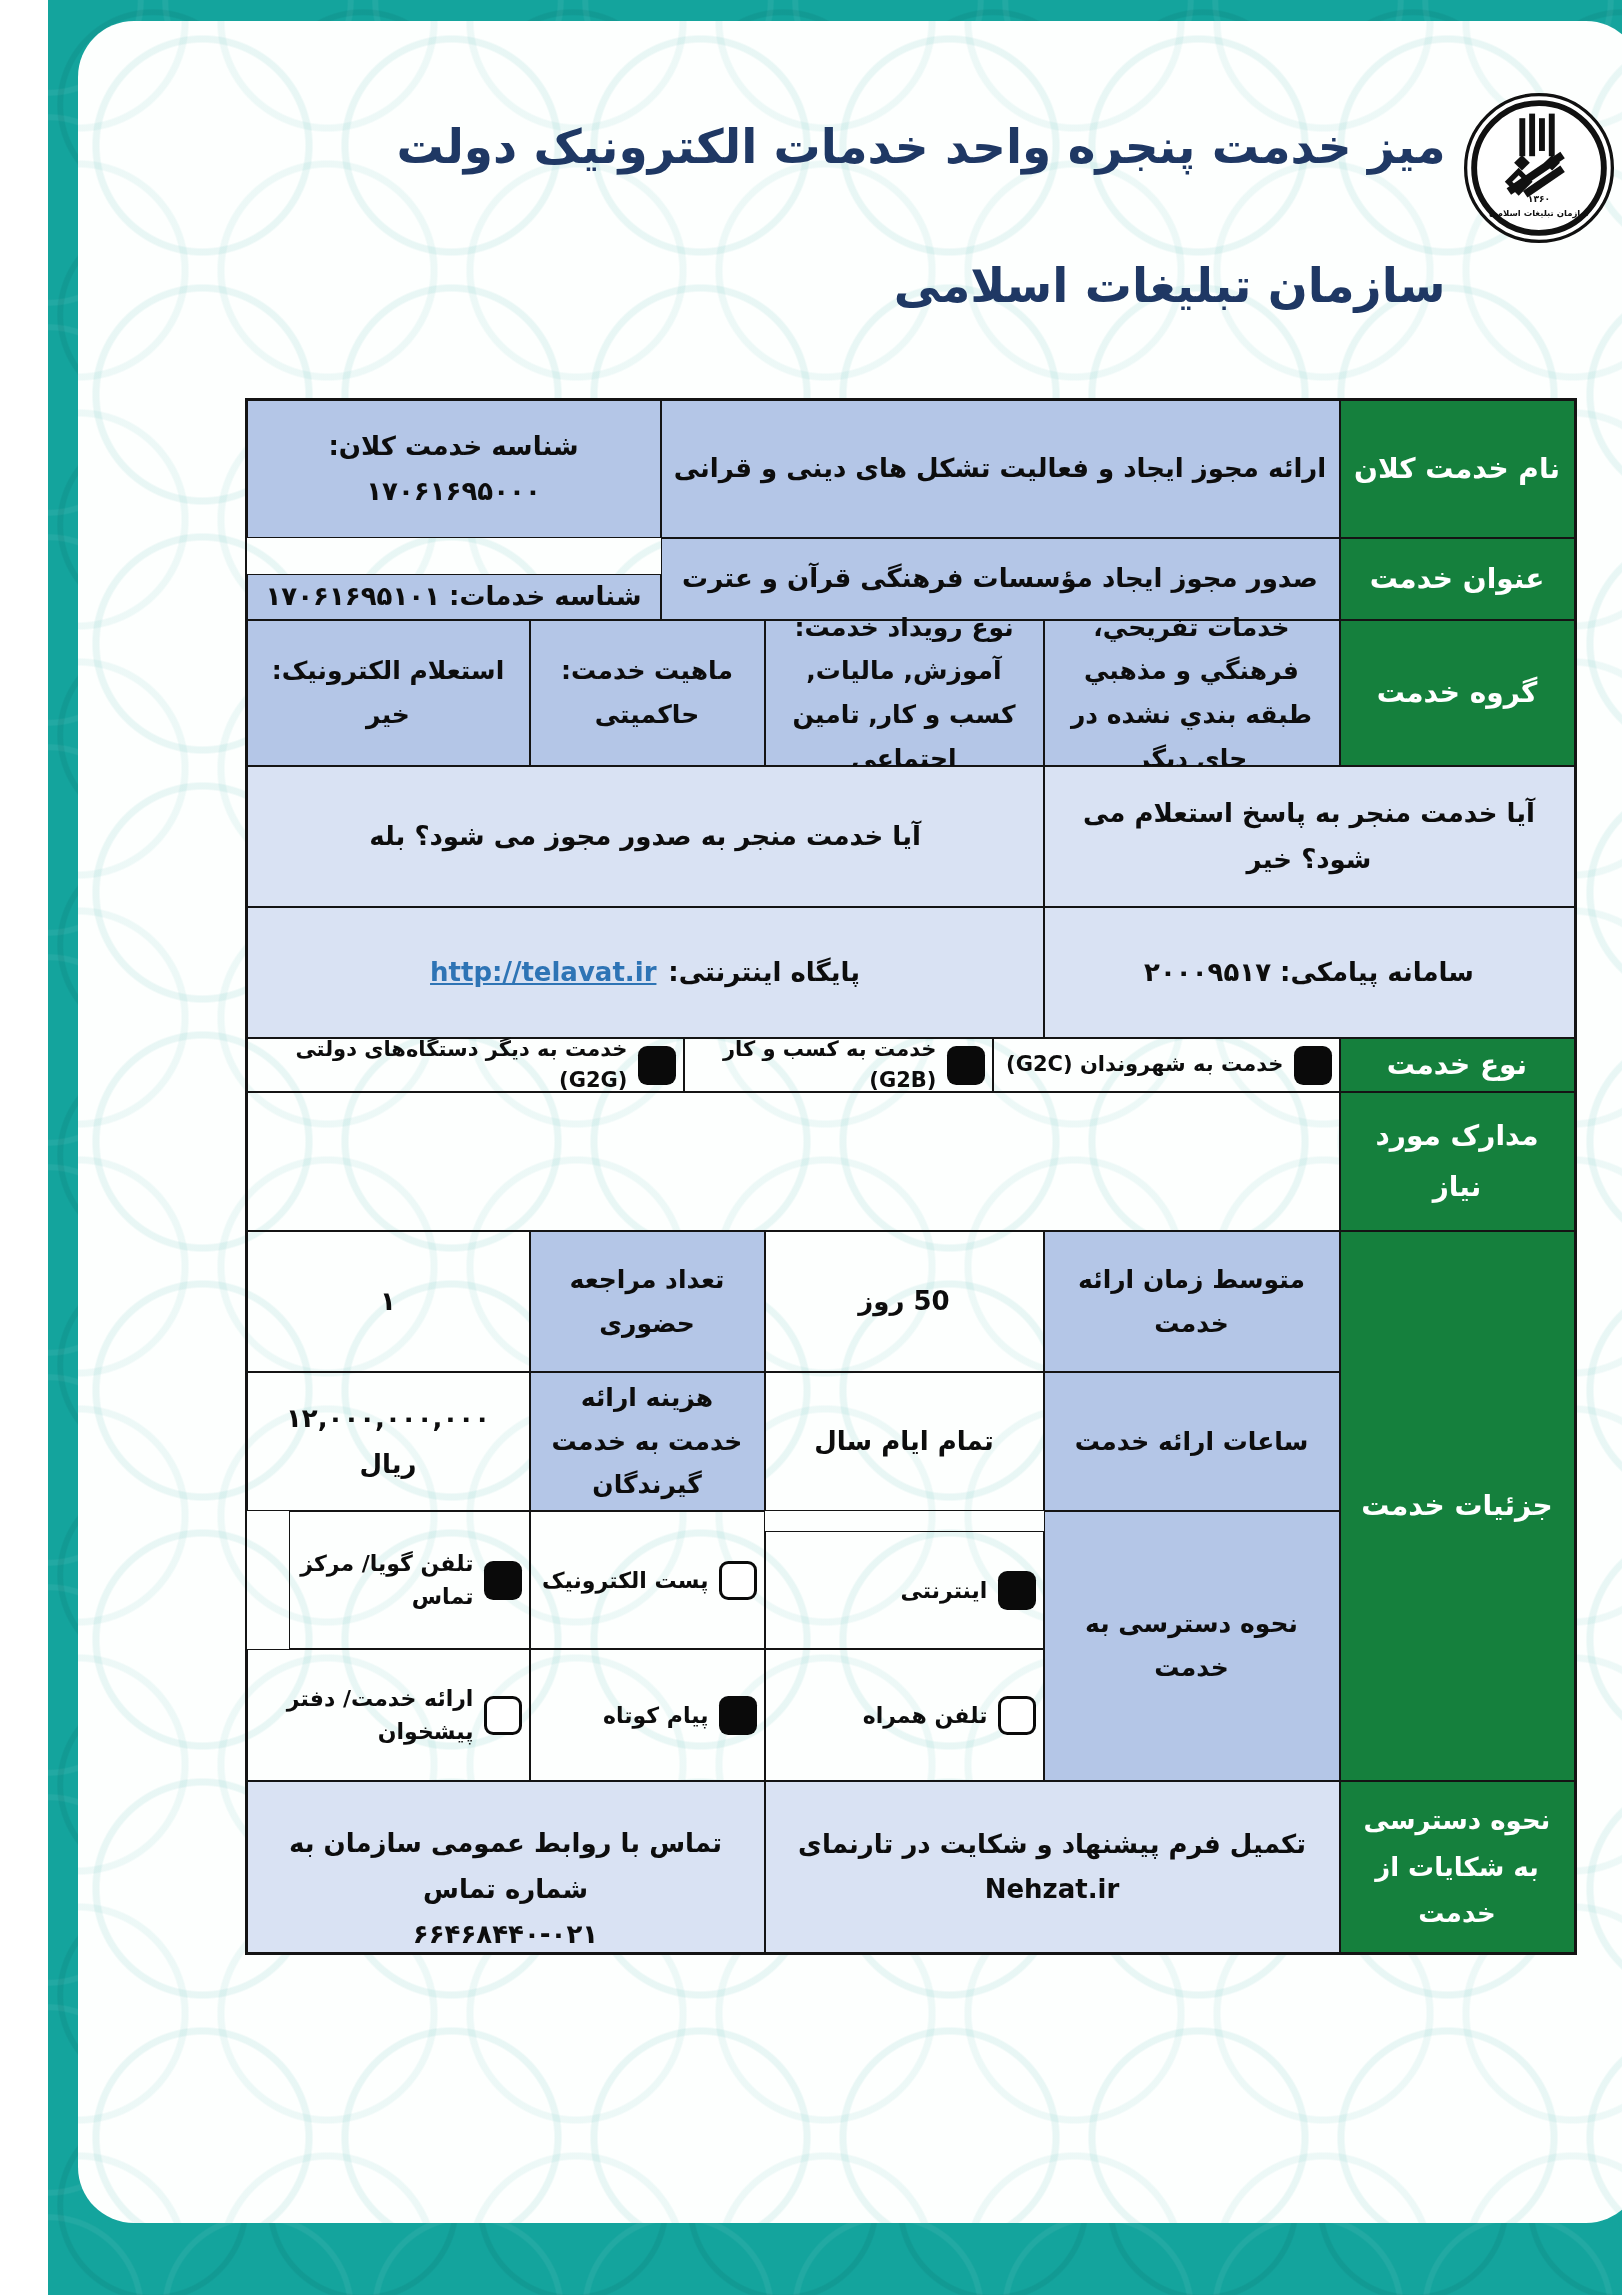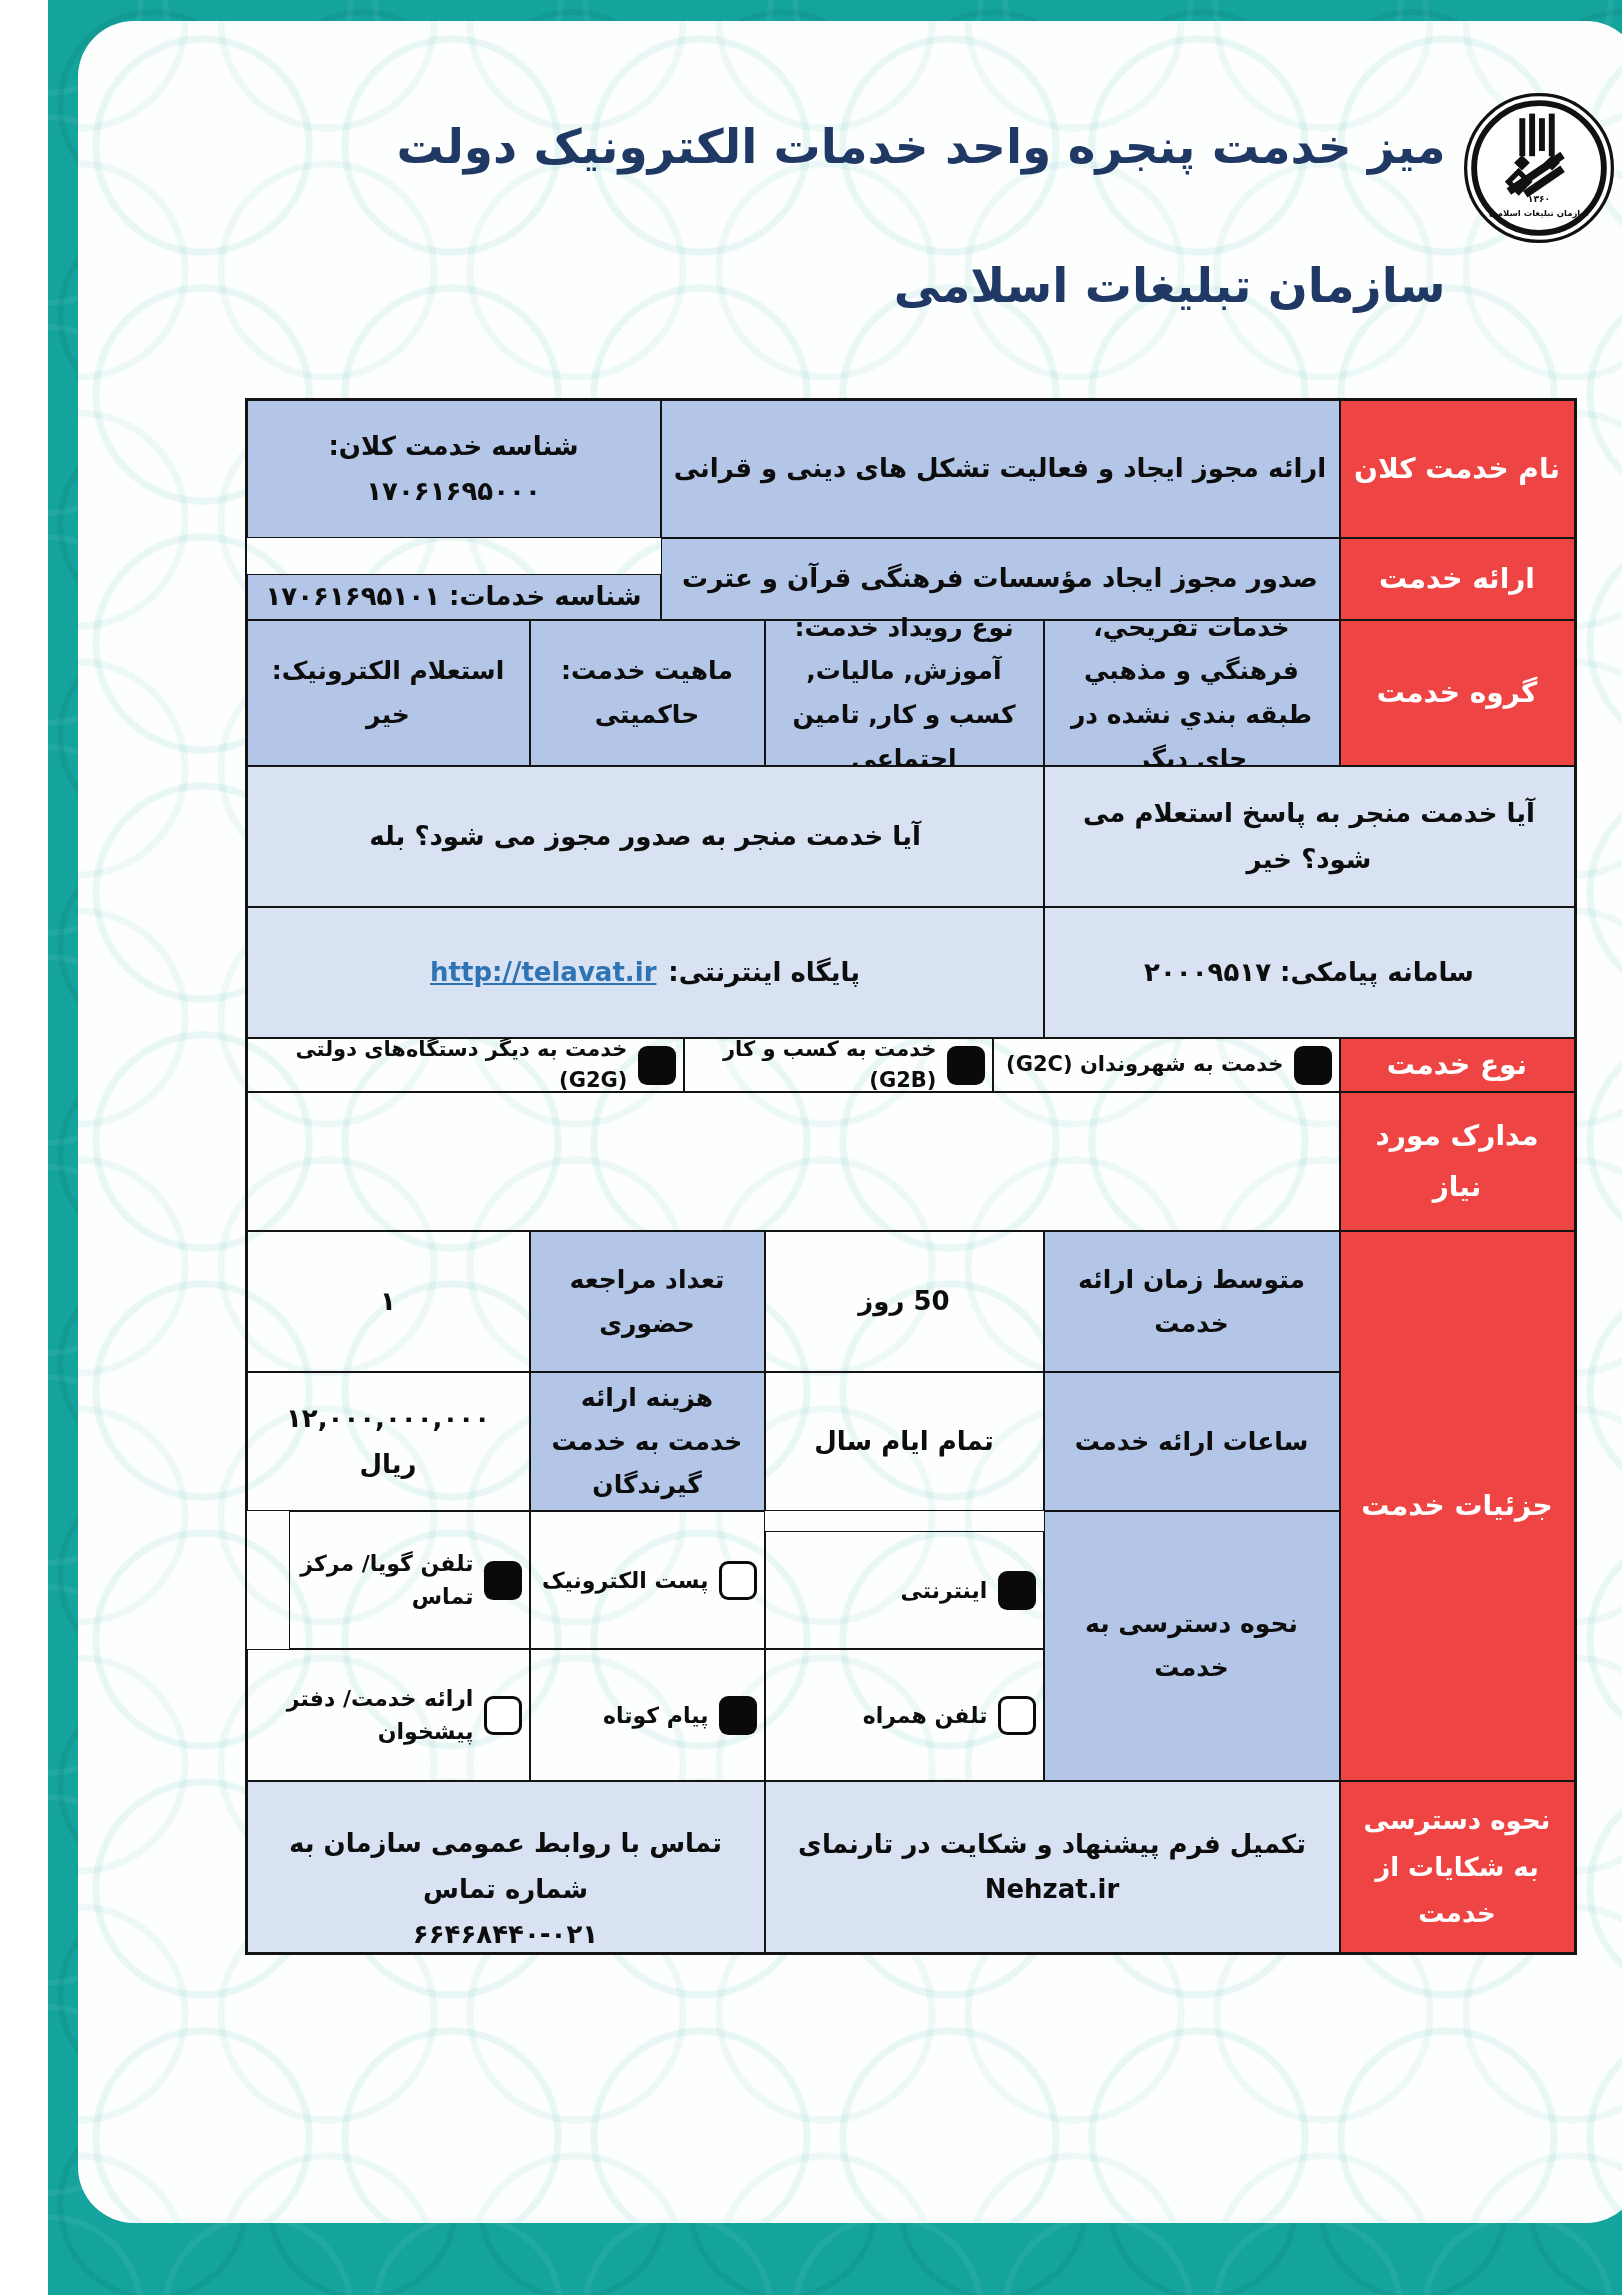--- a/index.html
+++ b/index.html
@@ -54,21 +54,21 @@
   .cell{
     box-sizing:border-box;
     border:0.7px solid #141414;
     border-top-width:1.3px;border-bottom-width:1.3px;
     display:flex;align-items:center;justify-content:center;
     text-align:center;
     padding:6.6px 10.5px;
     color:#0d0d0d;
     font-size:26px;line-height:1.75;
   }
-  .hdr{background:#ef4444;color:#ffffff;font-size:28px;line-height:1.8;}
+  .hdr{background:#15803d;color:#ffffff;font-size:28px;line-height:1.8;}
   .blue{background:#b4c6e7;}
   .pale{background:#d9e2f3;}
   .plain{background:transparent;}
   .opt{justify-content:flex-start;gap:10.5px;padding:3.9px 6.6px;font-size:21px;line-height:1.5;text-align:right;}
   .opt-lg{font-size:22px;}
   .cb{width:38px;height:39px;border-radius:9.2px;flex:0 0 auto;}
   .cb-filled{background:#0a0a0a;}
   .cb-empty{background:#ffffff;border:3.3px solid #0a0a0a;box-sizing:border-box;}
   .lbl{font-size:25px;}
   a.url{color:#2e74b5;text-decoration:underline;direction:ltr;unicode-bidi:isolate;}
@@ -103,21 +103,21 @@
       <text x="116" y="168" text-anchor="middle" font-size="14" fill="#111111">۱۳۶۰</text>
       <text x="116" y="190" text-anchor="middle" font-size="13" fill="#111111">سازمان تبلیغات اسلامی</text>
     </svg>
 
     <div class="tbl">
 
       <div class="cell hdr" style="grid-row:1;grid-column:1;">نام خدمت کلان</div>
       <div class="cell blue" style="grid-row:1;grid-column:2 / span 5;">ارائه مجوز ایجاد و فعالیت تشکل های دینی و قرانی</div>
       <div class="cell blue" style="grid-row:1;grid-column:7 / span 2;">شناسه خدمت کلان: ۱۷۰۶۱۶۹۵۰۰۰</div>
 
-      <div class="cell hdr" style="grid-row:2;grid-column:1;">ارائه خدمت</div>
+      <div class="cell hdr" style="grid-row:2;grid-column:1;">عنوان خدمت</div>
       <div class="cell blue" style="grid-row:2;grid-column:2 / span 5;">صدور مجوز ایجاد مؤسسات فرهنگی قرآن و عترت</div>
       <div class="cell blue" style="grid-row:2;grid-column:7 / span 2;margin-top:36px;">شناسه خدمات: ۱۷۰۶۱۶۹۵۱۰۱</div>
 
       <div class="cell hdr" style="grid-row:3;grid-column:1;">گروه خدمت</div>
       <div class="cell blue lbl" style="grid-row:3;grid-column:2;">خدمات تفریحي، فرهنگي و مذهبي طبقه بندي نشده در جاي دیگر</div>
       <div class="cell blue lbl" style="grid-row:3;grid-column:3 / span 2;">نوع رویداد خدمت: آموزش, مالیات, کسب و کار, تامین اجتماعی</div>
       <div class="cell blue lbl" style="grid-row:3;grid-column:5 / span 3;">ماهیت خدمت: حاکمیتی</div>
       <div class="cell blue lbl" style="grid-row:3;grid-column:8;">استعلام الکترونیک: خیر</div>
 
       <div class="cell pale" style="grid-row:4;grid-column:1 / span 2;">آیا خدمت منجر به پاسخ استعلام می شود؟ خیر</div>

